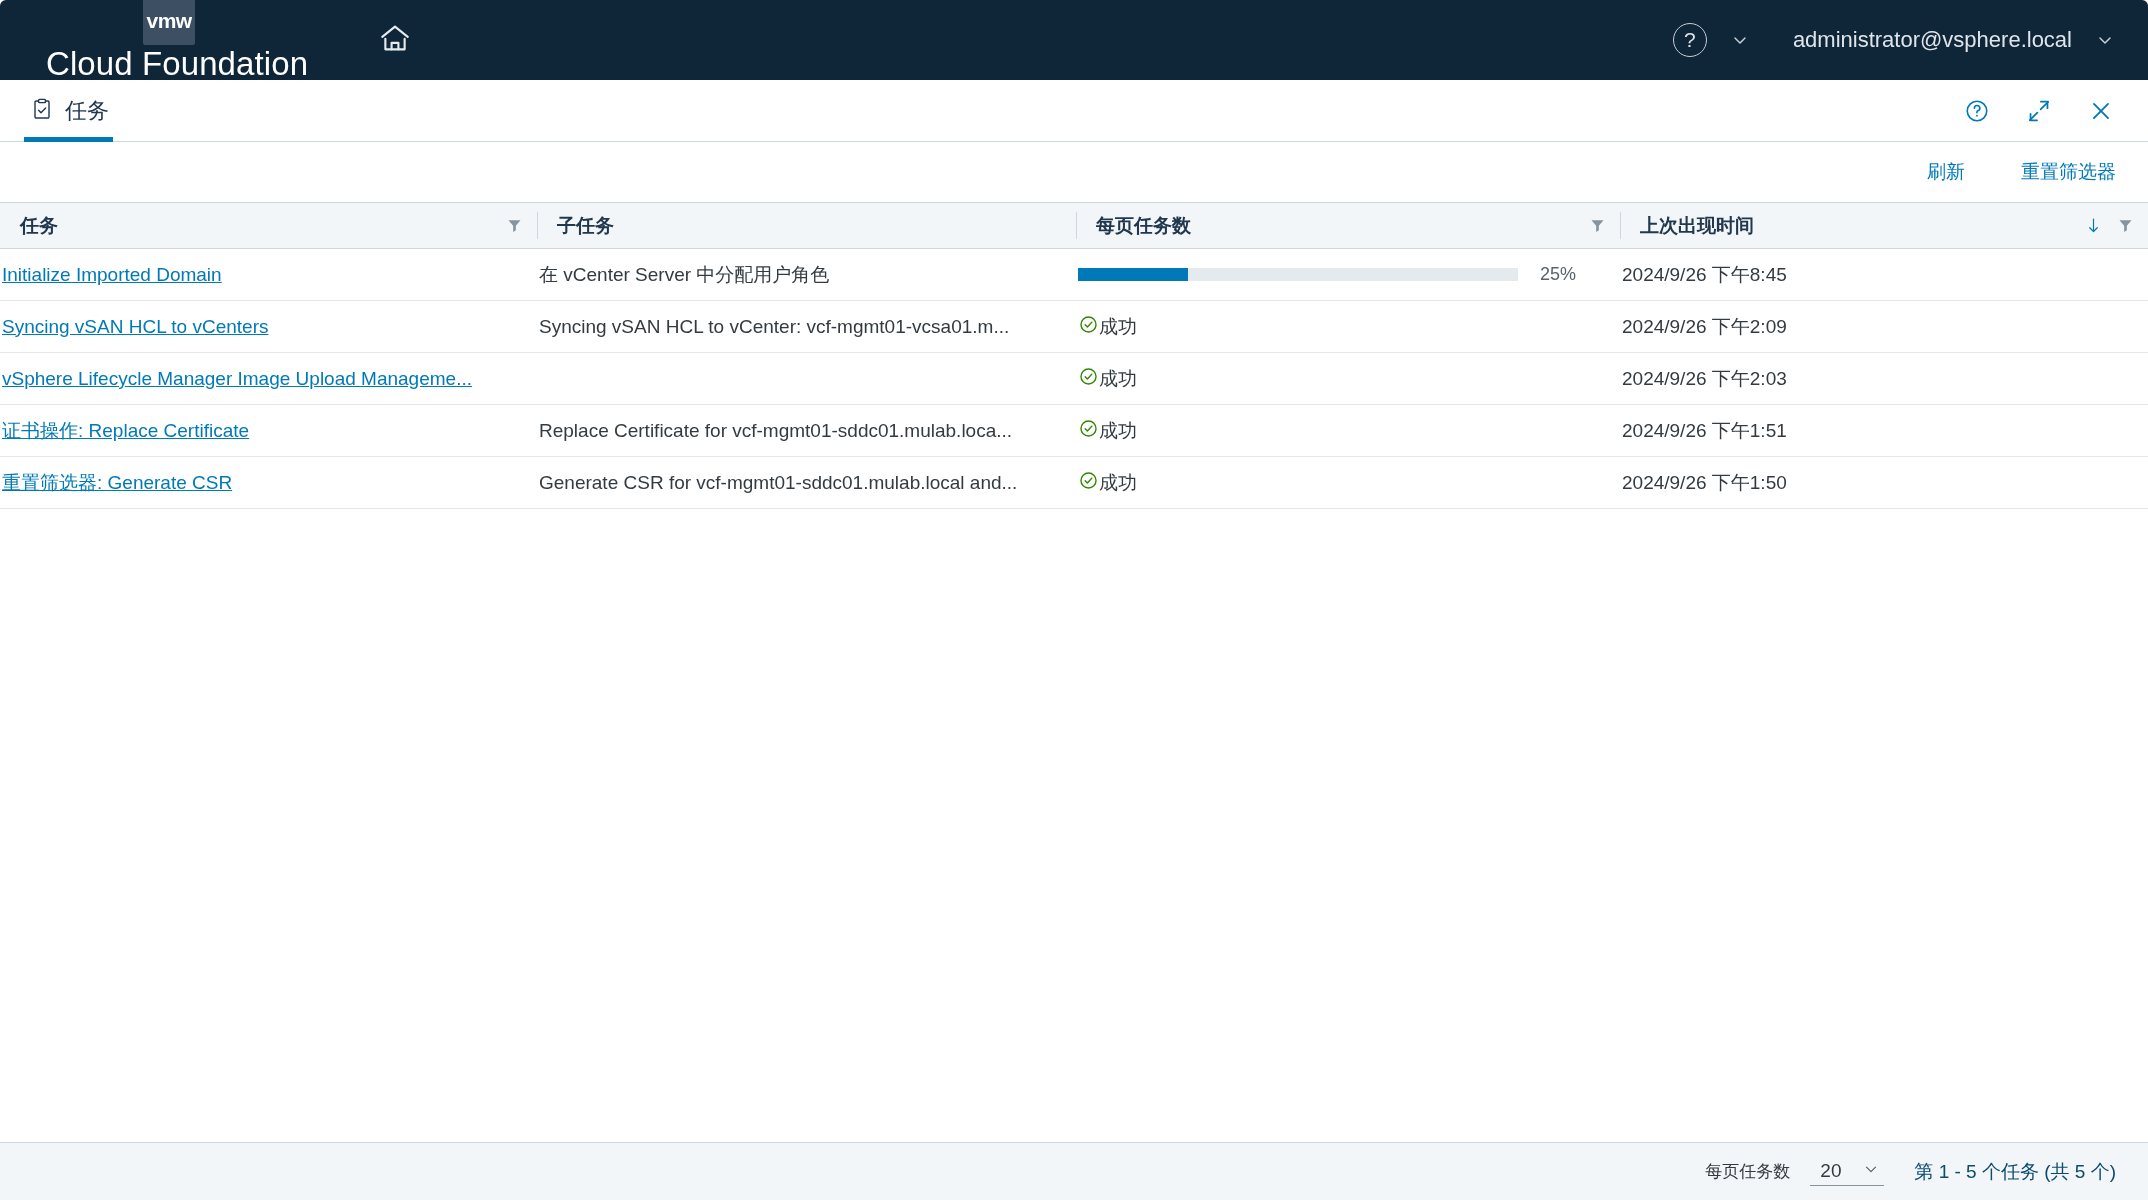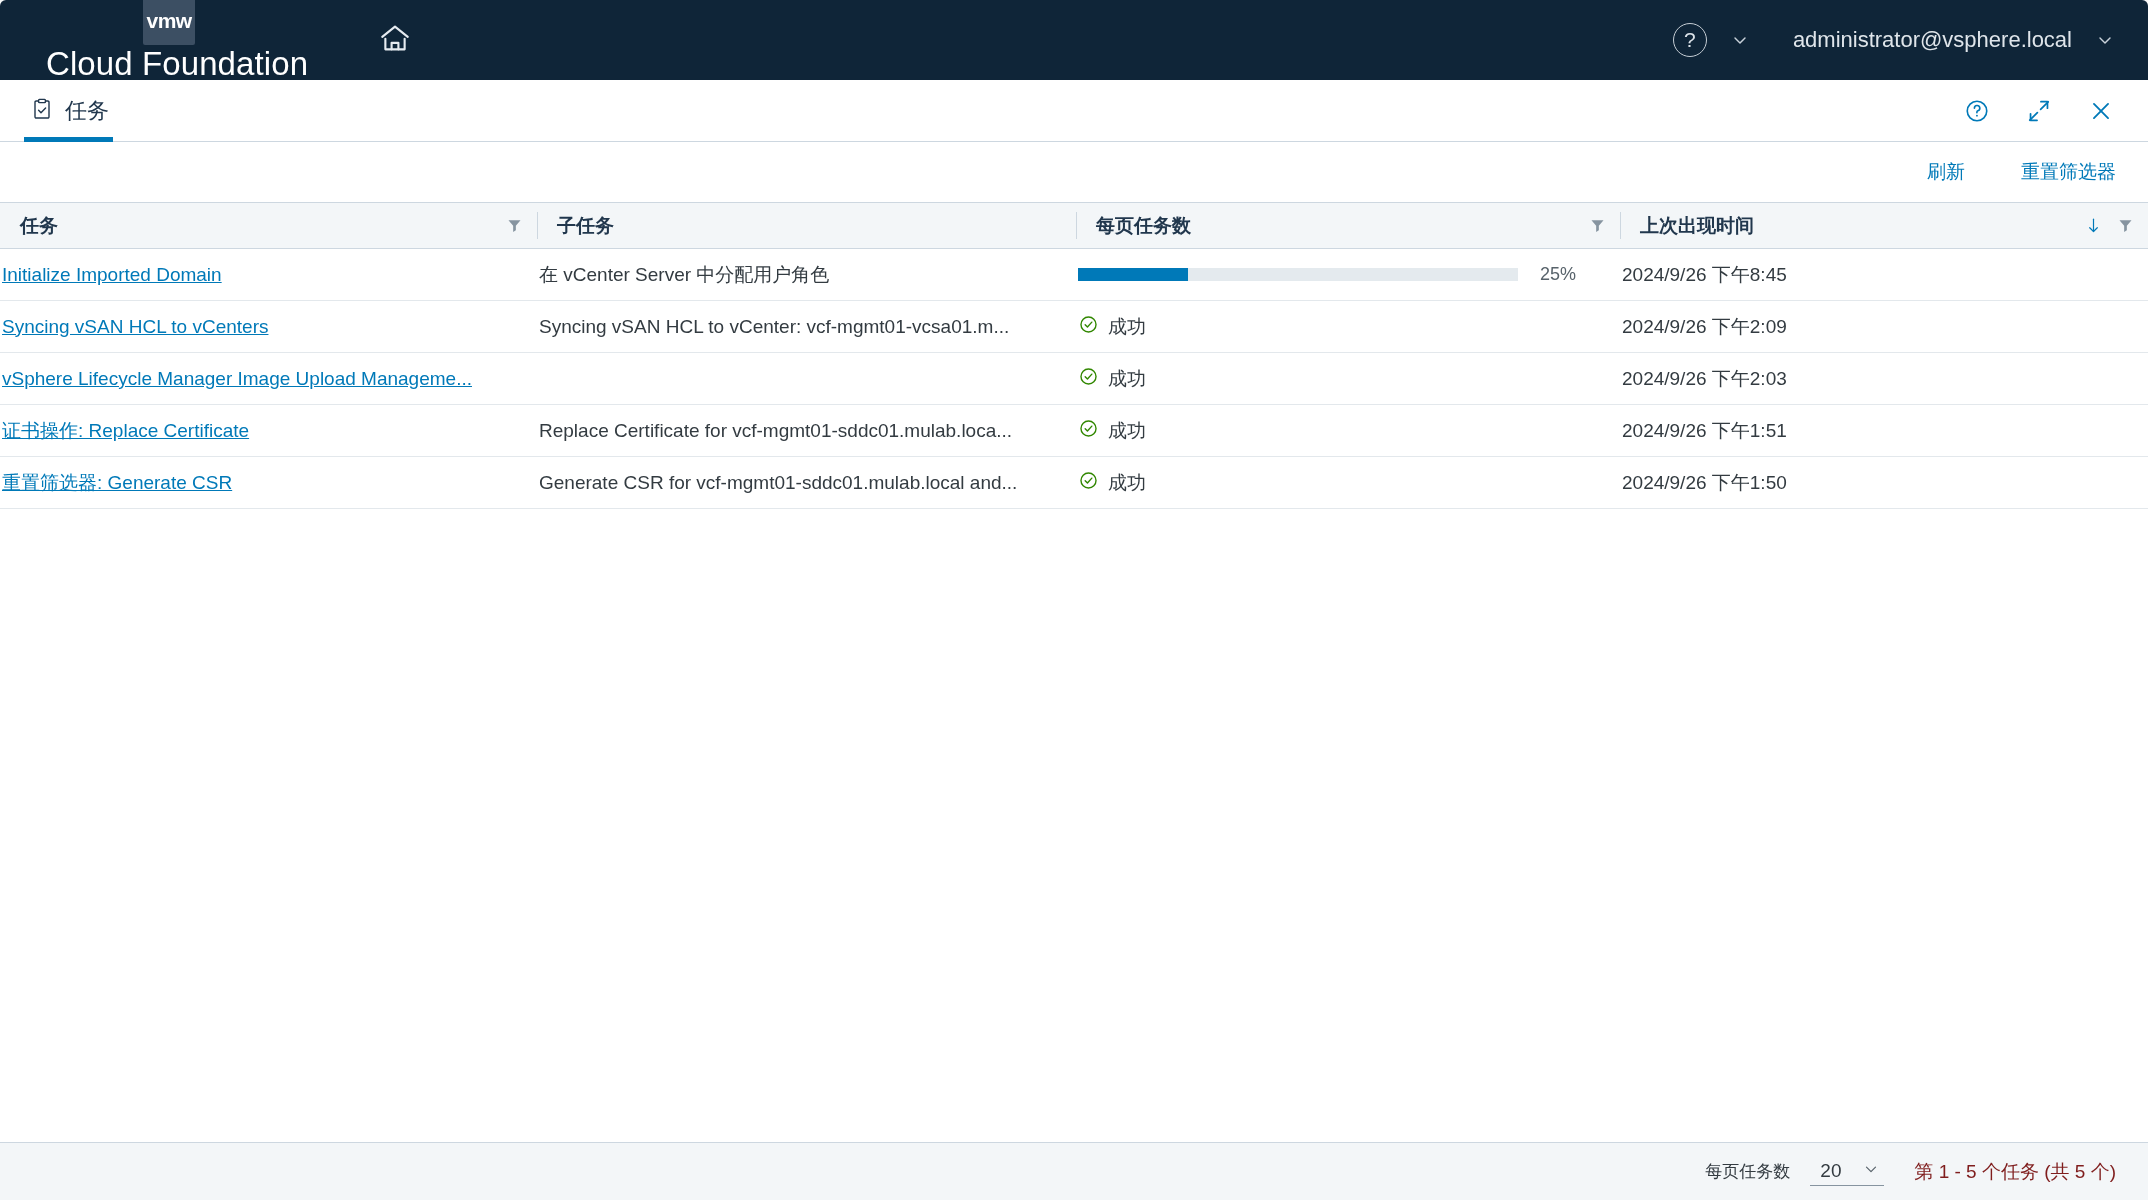--- a/index.html
+++ b/index.html
@@ -233,21 +233,20 @@
     color: #0079b8;
     text-decoration: underline;
     cursor: pointer;
     font-size: 19px;
   }
   .status-cell {
     display: flex;
     align-items: center;
   }
   .status-text {
-    margin-left: 9px;
     font-size: 19px;
     color: #333b41;
   }
   .progress-wrap {
     display: flex;
     align-items: center;
     width: 100%;
   }
   .progress-track {
     flex: 0 0 440px;
@@ -290,21 +289,21 @@
     cursor: pointer;
     min-width: 74px;
     justify-content: space-between;
   }
   .page-size-value {
     font-size: 19px;
     color: #333b41;
   }
   .footer-count {
     font-size: 19px;
-    color: #7f1d1d;
+    color: #0c4a6e;
     margin-left: 10px;
   }
 </style>
 </head>
 <body>
 
 <div class="app-header">
   <div class="brand-block">
     <div class="vmw-logo">
       <span class="vmw-logo-text">vmw</span>

